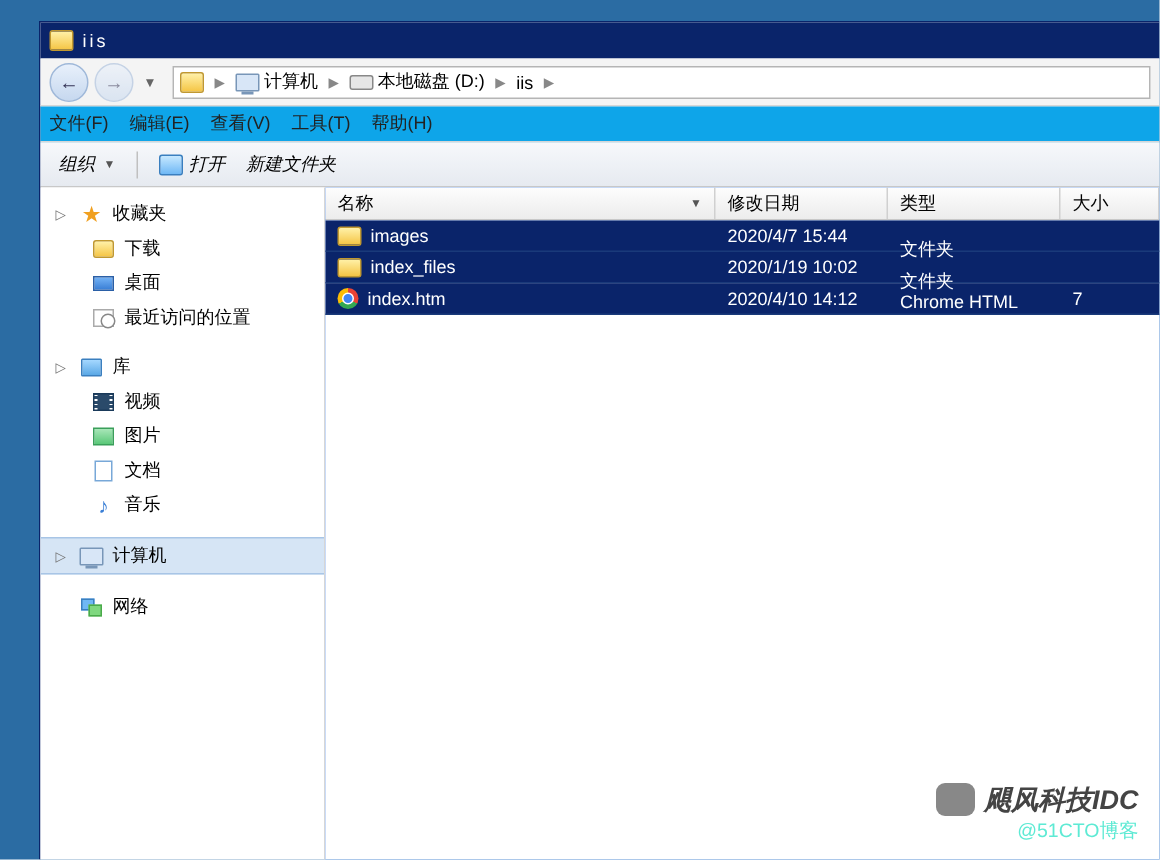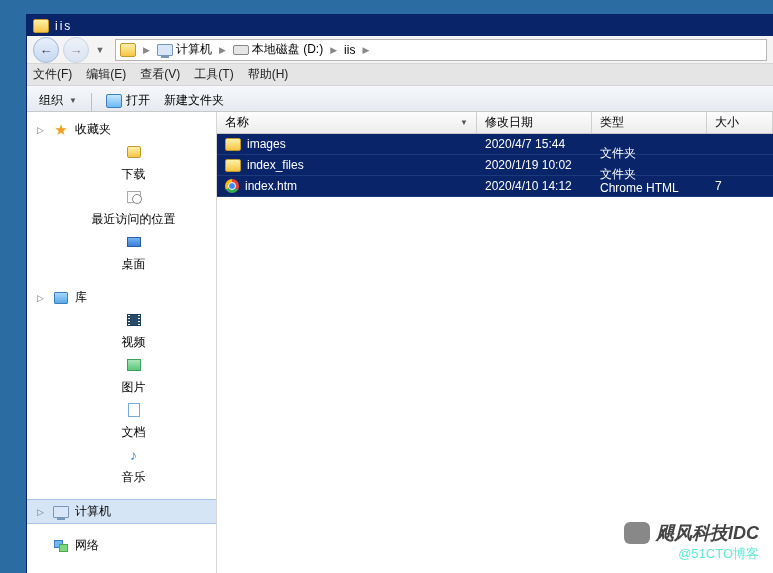--- a/index.html
+++ b/index.html
@@ -15,36 +15,36 @@
   .navbtn { width: 26px; height: 26px; border-radius: 50%; background: linear-gradient(#e8f0fb,#c6d8ef); border: 1px solid #9fb8d9; display: flex; align-items: center; justify-content: center; color: #335; font-size: 13px; }
   .navdrop { width: 14px; height: 20px; display: flex; align-items: center; justify-content: center; color: #666; font-size: 9px; }
   .addressbar { flex: 1; height: 22px; border: 1px solid #b5b5b5; background: #fff; display: flex; align-items: center; font-size: 12px; padding: 0 4px; gap: 4px; margin-left: 4px; }
   .addressbar .sep { color: #888; font-size: 9px; padding: 0 3px; }
   .addressbar .seg { display: flex; align-items: center; gap: 3px; }
   .crumb-ic { width: 16px; height: 14px; background: linear-gradient(#fff1a8,#f5c545); border: 1px solid #c09830; border-radius: 2px; }
   .comp-ic { width: 16px; height: 12px; background: #d8e6f7; border: 1px solid #7896b8; border-radius: 1px; position: relative; }
   .comp-ic::after { content: ""; position: absolute; bottom: -3px; left: 3px; width: 8px; height: 2px; background: #7896b8; }
   .drive-ic { width: 16px; height: 10px; background: #e6e6e6; border: 1px solid #888; border-radius: 2px; }
 
-  .menubar { height: 24px; background: #e5e5e5; border-bottom: 1px solid #d6d6d6; display: flex; align-items: center; padding: 0 6px; font-size: 12px; gap: 14px; color: #222; }
+  .menubar { height: 24px; background: #0ea5e9; border-bottom: 1px solid #d6d6d6; display: flex; align-items: center; padding: 0 6px; font-size: 12px; gap: 14px; color: #222; }
   .menubar span { cursor: default; }
 
-  .toolbar { height: 30px; background: linear-gradient(#f6f8fb,#e6eaf0); border-bottom: 1px solid #c8c8c8; display: flex; align-items: flex-end; padding: 0 8px; font-size: 12px; gap: 6px; }
+  .toolbar { height: 30px; background: linear-gradient(#f6f8fb,#e6eaf0); border-bottom: 1px solid #c8c8c8; display: flex; align-items: center; padding: 0 8px; font-size: 12px; gap: 6px; font-style: italic; }
   .tb-item { display: flex; align-items: center; gap: 4px; padding: 2px 4px; }
   .tb-drop { font-size: 8px; color: #555; padding-left: 2px; }
   .tb-sep { width: 1px; height: 18px; background: #c0c0c0; margin: 0 4px; }
   .open-ic { width: 16px; height: 14px; background: linear-gradient(#c6e8ff,#6fb8f5); border: 1px solid #3a7fbf; border-radius: 2px; position: relative; }
 
   .content { flex: 1; display: flex; }
   .sidebar { width: 190px; background: #fff; border-right: 1px solid #d6d6d6; padding: 6px 0; font-size: 12px; overflow: hidden; }
   .sb-group { margin-bottom: 10px; }
   .sb-head { display: flex; align-items: center; gap: 6px; padding: 3px 10px; font-weight: 400; }
   .sb-head .tri { color: #777; font-size: 9px; width: 10px; }
   .sb-head.sel { background: #d6e5f5; border: 1px solid #a8c5e6; border-left: none; border-right: none; }
-  .sb-item { display: flex; align-items: center; gap: 6px; padding: 3px 10px 3px 34px; flex-direction: column; }
+  .sb-item { display: flex; align-items: center; gap: 6px; padding: 3px 10px 3px 34px; }
   .ic { width: 16px; height: 16px; display: flex; align-items: center; justify-content: center; }
   .star-ic { color: #f0a020; font-size: 15px; }
   .dl-ic { width: 14px; height: 12px; background: linear-gradient(#fff1a8,#f5c545); border: 1px solid #c09830; border-radius: 2px; }
   .desk-ic { width: 14px; height: 10px; background: linear-gradient(#73b2f5,#3a7fd6); border: 1px solid #2a5fa6; }
   .recent-ic { width: 14px; height: 12px; background: #fff; border: 1px solid #aaa; position: relative; }
   .recent-ic::after { content: ""; position: absolute; right: -2px; bottom: -2px; width: 8px; height: 8px; border: 1px solid #888; border-radius: 50%; background: #fff; }
   .lib-ic { width: 14px; height: 12px; background: linear-gradient(#a5d8ff,#5aa8e6); border: 1px solid #3a7fbf; border-radius: 1px; }
   .vid-ic { width: 14px; height: 12px; background: #2a4a6a; border: 1px solid #1a3a5a; position: relative; }
   .vid-ic::before, .vid-ic::after { content:""; position:absolute; width:2px; height:100%; background: repeating-linear-gradient(#fff 0 1px, transparent 1px 3px);}
   .vid-ic::before{left:0}.vid-ic::after{right:0}
@@ -142,29 +142,29 @@
           <span>收藏夹</span>
         </div>
         <div class="sb-item">
           <div class="ic">
               <div class="dl-ic"></div>
             </div>
           <span>下载</span>
         </div>
         <div class="sb-item">
           <div class="ic">
+              <div class="desk-ic"></div>
+            </div>
+          <span>桌面</span>
+        </div>
+        <div class="sb-item">
+          <div class="ic">
               <div class="recent-ic"></div>
             </div>
           <span>最近访问的位置</span>
-        </div>
-        <div class="sb-item">
-          <div class="ic">
-              <div class="desk-ic"></div>
-            </div>
-          <span>桌面</span>
         </div>
       </div>
 
       <div class="sb-group">
         <div class="sb-head">
           <span class="tri">▷</span>
           <div class="ic">
               <div class="lib-ic"></div>
             </div>
           <span>库</span>

